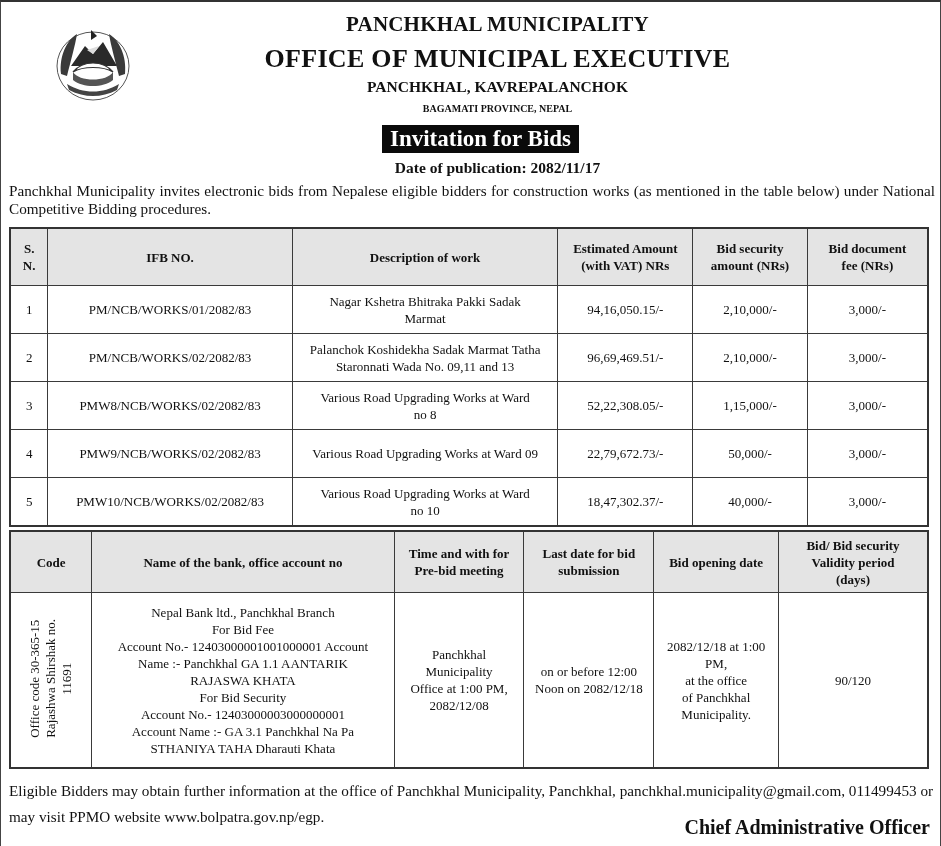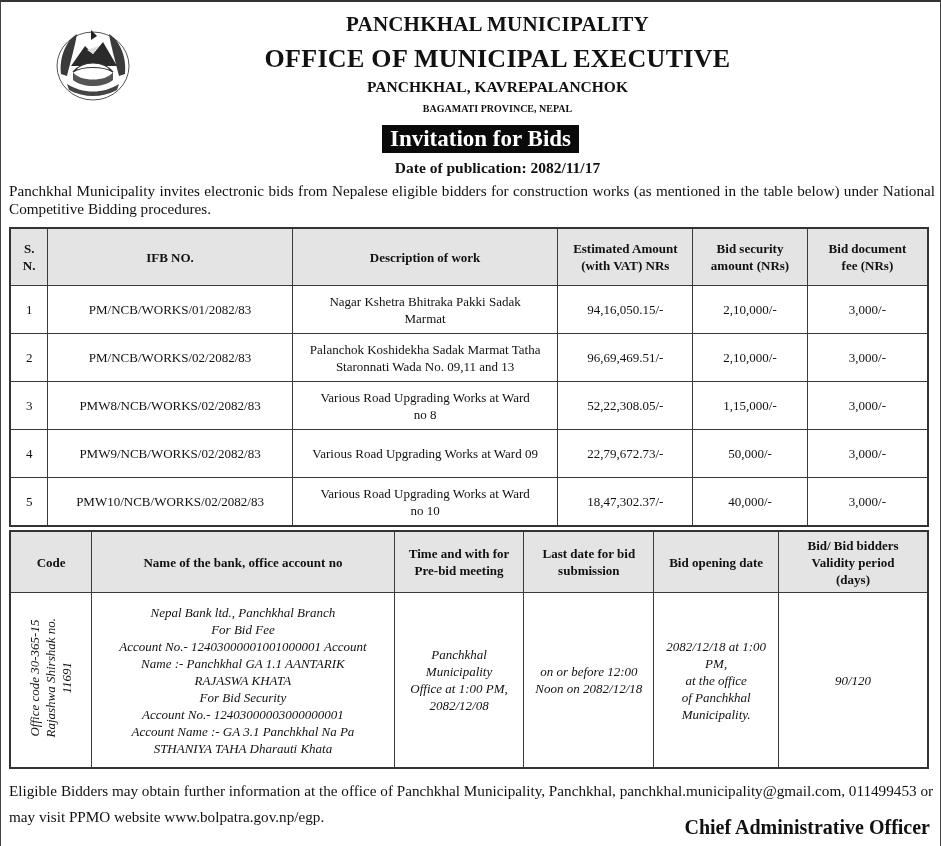--- a/index.html
+++ b/index.html
@@ -27,21 +27,21 @@
     text-align: justify; text-align-last: left;
   }
   table { border-collapse: collapse; position: absolute; left: 8px; width: 920px; font-size: 13px; }
   td, th { border: 1px solid #3a3a3a; text-align: center; vertical-align: middle; padding: 2px 4px; line-height: 17px; }
   th { background: #e4e4e4; font-weight: bold; font-size: 13px; }
   .t1 { top: 225px; border: 2px solid #333; }
   .t1 th { height: 52px; }
   .t1 td { height: 43px; }
   .t2 { top: 528px; border: 2px solid #333; }
   .t2 th { height: 56px; }
-  .t2 td.body { height: 170px; font-style: italic; }
+  .t2 td.body { height: 170px; }
   .vcode {
     writing-mode: vertical-rl; transform: rotate(180deg); font-size: 13px; line-height: 16px;
     display: inline-block; text-align: center; white-space: nowrap;
   }
   .line { display: block; white-space: nowrap; }
   .footer {
     position: absolute; left: 8px; top: 776px; width: 926px; font-size: 15.2px; line-height: 26px;
   }
   .signoff { position: absolute; right: 12px; top: 814px; font-size: 20px; font-weight: bold; }
 </style>
@@ -178,21 +178,21 @@
         <th>
             <span class="line">Time and with for</span>
             <span class="line">Pre-bid meeting</span>
           </th>
         <th>
             <span class="line">Last date for bid</span>
             <span class="line">submission</span>
           </th>
         <th>Bid opening date</th>
         <th>
-            <span class="line">Bid/ Bid bidders</span>
+            <span class="line">Bid/ Bid security</span>
             <span class="line">Validity period</span>
             <span class="line">(days)</span>
           </th>
       </tr>
     </thead>
     <tbody>
       <tr>
         <td class="body">
           <span class="vcode">
             <span class="line">Office code 30-365-15</span>

